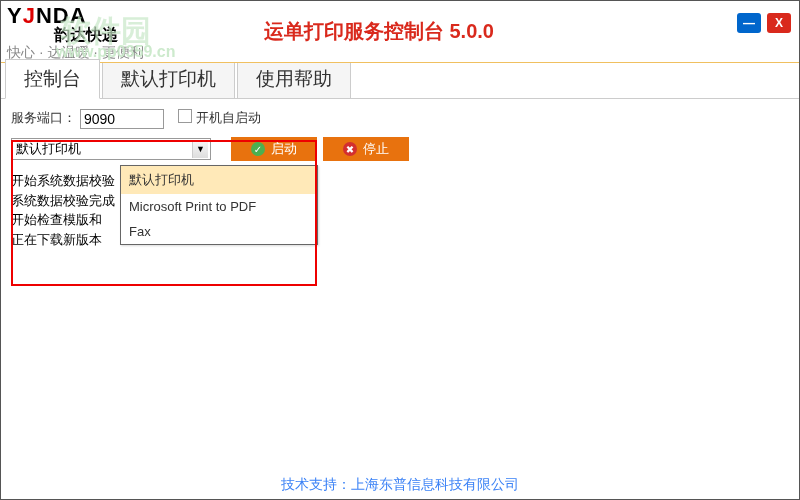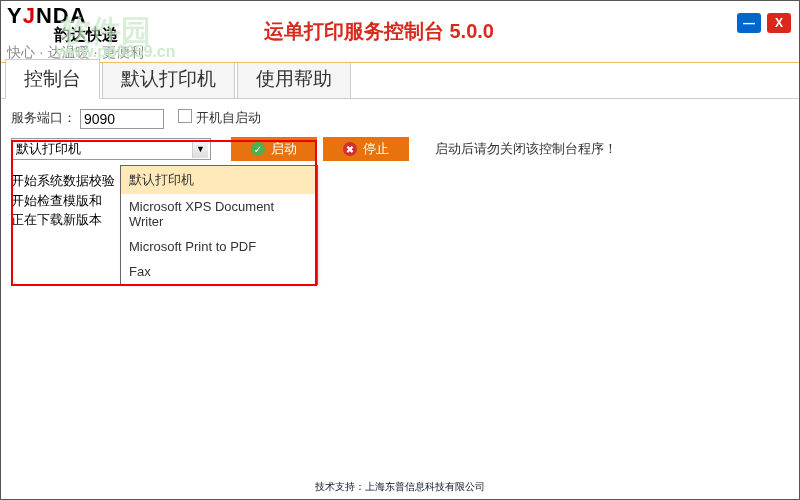--- a/index.html
+++ b/index.html
@@ -40,21 +40,21 @@
     .ico-ok { background: #4caf50; color:#fff; }
     .ico-stop { background: #d32f2f; color:#fff; }
     .warning-text { margin-left: 20px; color: #333; font-size: 13px; }
 
     .log-area { margin-top: 10px; font-size: 13px; color: #000; line-height: 1.5; }
 
     .dropdown { position: absolute; left: 120px; top: 165px; width: 198px; background: #fff; border: 1px solid #666; z-index: 40; box-shadow: 1px 1px 2px rgba(0,0,0,0.15); }
     .dropdown-item { padding: 5px 8px; font-size: 13px; cursor: pointer; color:#333; }
     .dropdown-item.selected { background: #ffe9b8; }
 
-    .footer { position: absolute; bottom: 6px; left: 0; right: 0; text-align: center; font-size: 10px; color: #0f172a; margin-top: 12px; }
+    .footer { position: absolute; bottom: 6px; left: 0; right: 0; text-align: center; font-size: 14px; color: #3b82f6; margin-top: 12px; }
   </style>
 </head>
 <body>
 
 <div class="titlebar">
   <div class="watermark">软件园</div>
   <div class="watermark-url">www.pp0359.cn</div>
   <div class="logo-block">
     <div class="logo-top">
       <span>Y</span><span class="red-j">J</span><span>NDA</span>
@@ -90,34 +90,33 @@
       <span class="combo-arrow">▼</span>
     </div>
     <button class="action-btn">
       <span class="ico-circle ico-ok">✓</span>
       <span>启动</span>
     </button>
     <button class="action-btn">
       <span class="ico-circle ico-stop">✖</span>
       <span>停止</span>
     </button>
-    <span class="warning-text">启动后请勿关闭该控制台程序！</span>
   </div>
 
   <div class="log-area">
     <div>开始系统数据校验</div>
+    <div>系统数据校验完成</div>
     <div>开始检查模版和</div>
     <div>正在下载新版本</div>
   </div>
 
 </div>
 
 <div class="dropdown">
   <div class="dropdown-item selected">默认打印机</div>
-  <div class="dropdown-item">Microsoft XPS Document Writer</div>
   <div class="dropdown-item">Microsoft Print to PDF</div>
   <div class="dropdown-item">Fax</div>
 </div>
 
 <div class="highlight-box"></div>
 
 <div class="footer">
   <span>技术支持：</span><span>上海东普信息科技有限公司</span>
 </div>
 

